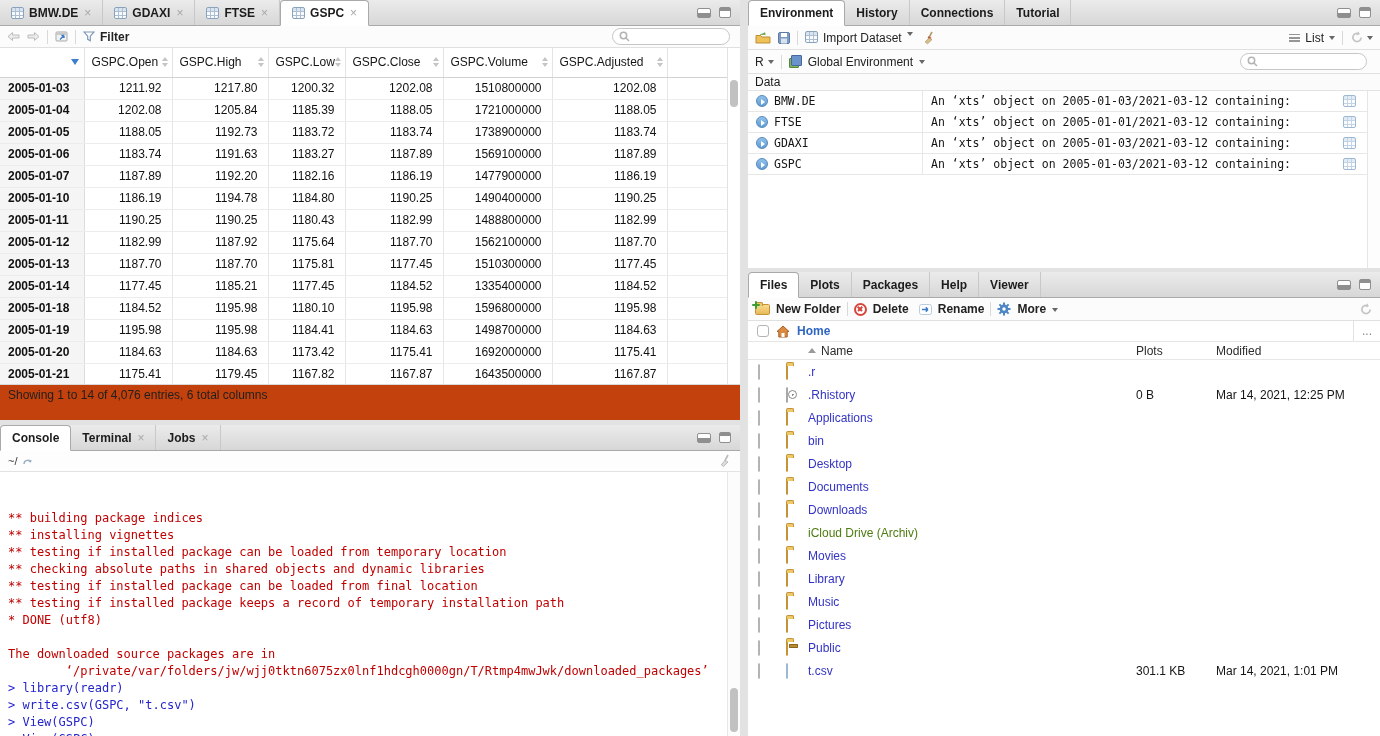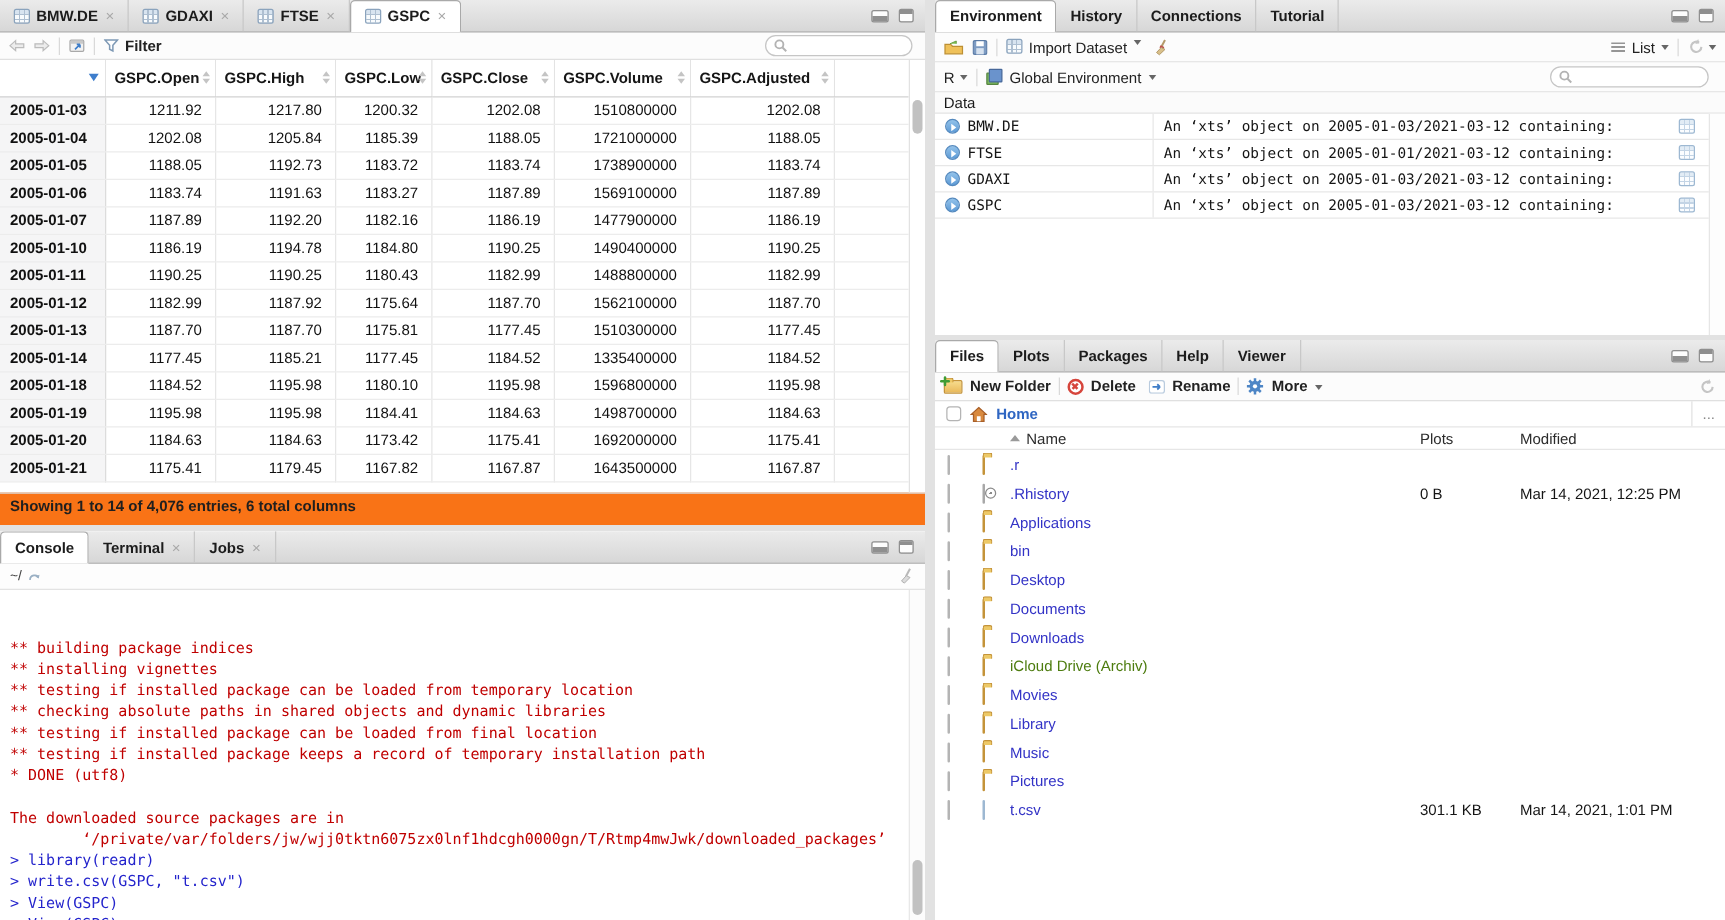--- a/index.html
+++ b/index.html
@@ -41,36 +41,36 @@
     border-top:4px solid #666; margin-top:1px; }
   .spacer { flex:1; }
   .searchbox { height:17px; border:1px solid #c6c6c6; border-radius:9px; background:#fff;
     display:flex; align-items:center; padding:0 6px; gap:4px; }
 
   
   .viewer-toolbar { height:22px; }
   .grid-wrap { flex:1; position:relative; overflow:hidden; }
   table.datagrid { border-collapse:collapse; table-layout:fixed; width:727px; }
   .datagrid th { height:29px; border-bottom:1px solid #d2d2d2; border-right:1px solid #e3e3e3;
-    font-weight:700; font-size:12px; text-align:left; padding:0 14px 0 7px; position:relative; background:#fff; }
+    font-weight:400; font-size:12px; text-align:left; padding:0 14px 0 7px; position:relative; background:#fff; }
   .datagrid th.filler, .datagrid td.filler { border-right:none; background:#fff; }
   .datagrid td { height:22px; border-bottom:1px solid #ececec; border-right:1px solid #e6e6e6;
     text-align:right; padding:0 10px 0 4px; font-size:12px; color:#111; background:#fff; }
   .datagrid td.rowname { background:#f5f5f6; font-weight:700; text-align:left;
     padding-left:8px; border-right:1px solid #dcdcdc; }
   .sortpair { position:absolute; right:4px; top:50%; margin-top:-5px; display:flex;
     flex-direction:column; gap:2px; align-items:center; }
   .tri-up { width:0;height:0;border-left:3px solid transparent;border-right:3px solid transparent;border-bottom:4px solid #c4c4c4; }
   .tri-dn { width:0;height:0;border-left:3px solid transparent;border-right:3px solid transparent;border-top:4px solid #c4c4c4; }
   .tri-dn-blue { width:0;height:0;border-left:4.5px solid transparent;border-right:4.5px solid transparent;
     border-top:6px solid #3e7ecc; position:absolute; right:5px; top:50%; margin-top:-3px; }
   .vscroll { position:absolute; right:0; top:0; bottom:0; width:13px; background:#fff; border-left:1px solid #e2e2e2; }
   .vscroll .thumb { position:absolute; left:2px; top:32px; width:8px; height:27px; border-radius:4px; background:#c1c1c1; }
-  .viewer-footer { flex:none; height:26px; line-height:20px; background:#f97316;
-    border-top:1px solid #d9d9d9; padding-left:8px; color:#1f1f1f;font-weight:bold; }
+  .viewer-footer { flex:none; height:36px; line-height:20px; background:#c2410c;
+    border-top:1px solid #d9d9d9; padding-left:8px; color:#1f1f1f; }
 
   
   .console-path { flex:none; height:21px; border-bottom:1px solid #e3e3e3; background:#fdfdfd;
     display:flex; align-items:center; gap:5px; padding:0 8px; color:#3c3c3c; font-size:11px; }
   .console-out { flex:1; position:relative; padding:4px 21px 0 8px;
     font-family:"DejaVu Sans Mono", monospace; font-size:12px; line-height:17px; white-space:pre; overflow:hidden; }
   .console-line { min-height:17px; }
   .cscroll { position:absolute; right:0; top:0; bottom:0; width:13px; background:#fcfcfc; border-left:1px solid #e8e8e8; }
   .cscroll .thumb { position:absolute; left:2px; bottom:4px; width:8px; height:44px; border-radius:4px; background:#c1c1c1; }
 
@@ -746,20 +746,27 @@
           </div>
           <div class="files-grid file-row">
             <span class="cell-check"><span class="checkbox"></span></span>
             <span><span class="icon-folder"></span></span>
             <span style="color: rgb(51, 51, 198);">Pictures</span>
             <span></span>
             <span></span>
           </div>
           <div class="files-grid file-row">
             <span class="cell-check"><span class="checkbox"></span></span>
+            <span><span class="icon-folder icon-folder-public"></span></span>
+            <span style="color: rgb(51, 51, 198);">Public</span>
+            <span></span>
+            <span></span>
+          </div>
+          <div class="files-grid file-row">
+            <span class="cell-check"><span class="checkbox"></span></span>
             <span><span class="icon-grid-blue"></span></span>
             <span style="color: rgb(51, 51, 198);">t.csv</span>
             <span>301.1 KB</span>
             <span>Mar 14, 2021, 1:01 PM</span>
           </div>
         </div>
     </section>
   </div>
 </div>
 

